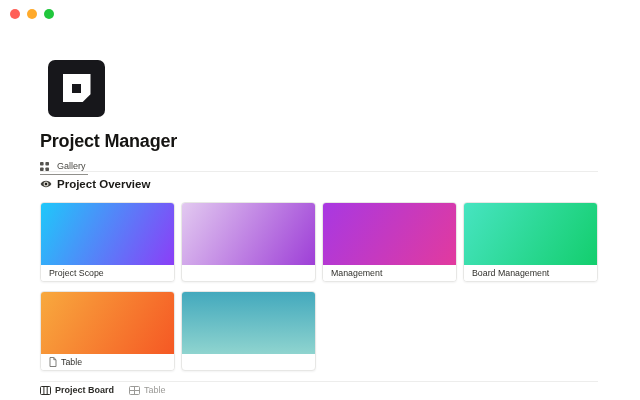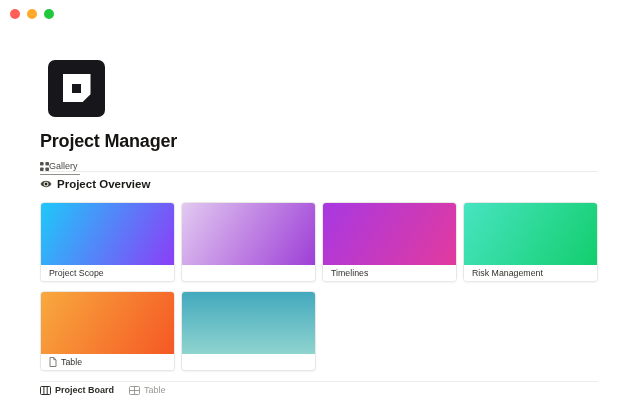--- a/index.html
+++ b/index.html
@@ -15,21 +15,21 @@
   .logo { position:absolute; left:48px; top:60px; width:57px; height:57px; background:#17171b; border-radius:7px; cursor:pointer; }
   .logo-inner { position:absolute; left:14.5px; top:14px; width:28px; height:28px; background:#ffffff;
                 clip-path: polygon(0 0, 100% 0, 100% 72%, 72% 100%, 0 100%); }
   .logo-dot { position:absolute; left:9.5px; top:9.5px; width:9px; height:9px; background:#17171b; }
 
   
   .page-title { position:absolute; left:40px; top:131px; font-size:18px; font-weight:700; color:#151412; letter-spacing:-0.2px; }
 
   
   .tabbar { position:absolute; left:40px; top:156px; width:558px; height:16px; border-bottom:1px solid #ededec; }
-  .tab { display:inline-flex; align-items:center; gap:0; height:16px; padding:0 2px 0 0; font-size:9px; color:#4a4944;
+  .tab { display:inline-flex; align-items:center; gap:8px; height:16px; padding:0 2px 0 0; font-size:9px; color:#4a4944;
          border-bottom:1.5px solid #91908c; cursor:pointer; position:relative; top:0.5px; }
   .tab svg { flex:0 0 auto; }
 
   
   .section { position:absolute; left:40px; top:178px; display:flex; align-items:flex-start; gap:5px; cursor:pointer; }
   .section-title { font-size:11.5px; font-weight:700; color:#1b1a17; }
 
   
   .grid { position:absolute; left:40px; top:202px; width:558px; display:grid;
           grid-template-columns:repeat(4, 1fr); column-gap:6px; row-gap:9px; }
@@ -96,29 +96,29 @@
     </div>
 
     <div class="card">
       <div class="card-cover" style="background: linear-gradient(122deg, rgb(226, 201, 240), rgb(158, 63, 215));"></div>
     </div>
 
     <div class="card">
       <div class="card-cover" style="background: linear-gradient(122deg, rgb(168, 56, 226), rgb(226, 58, 158));"></div>
       <div class="card-caption">
 
-        <span class="caption-text">Timelines</span>
+        <span class="caption-text">Management</span>
       </div>
     </div>
 
     <div class="card">
       <div class="card-cover" style="background: linear-gradient(122deg, rgb(71, 228, 193), rgb(19, 206, 109));"></div>
       <div class="card-caption">
 
-        <span class="caption-text">Risk Management</span>
+        <span class="caption-text">Board Management</span>
       </div>
     </div>
 
     <div class="card">
       <div class="card-cover" style="background: linear-gradient(122deg, rgb(248, 169, 62), rgb(245, 88, 36));"></div>
       <div class="card-caption">
         <svg class="caption-icon" width="8" height="10" viewBox="0 0 8 10">
           <path d="M1 0.5 H4.8 L7 2.7 V9.5 H1 Z" fill="none" stroke="#73726e" stroke-width="0.9"></path>
           <path d="M4.8 0.5 V2.7 H7" fill="none" stroke="#73726e" stroke-width="0.9"></path>
         </svg>

